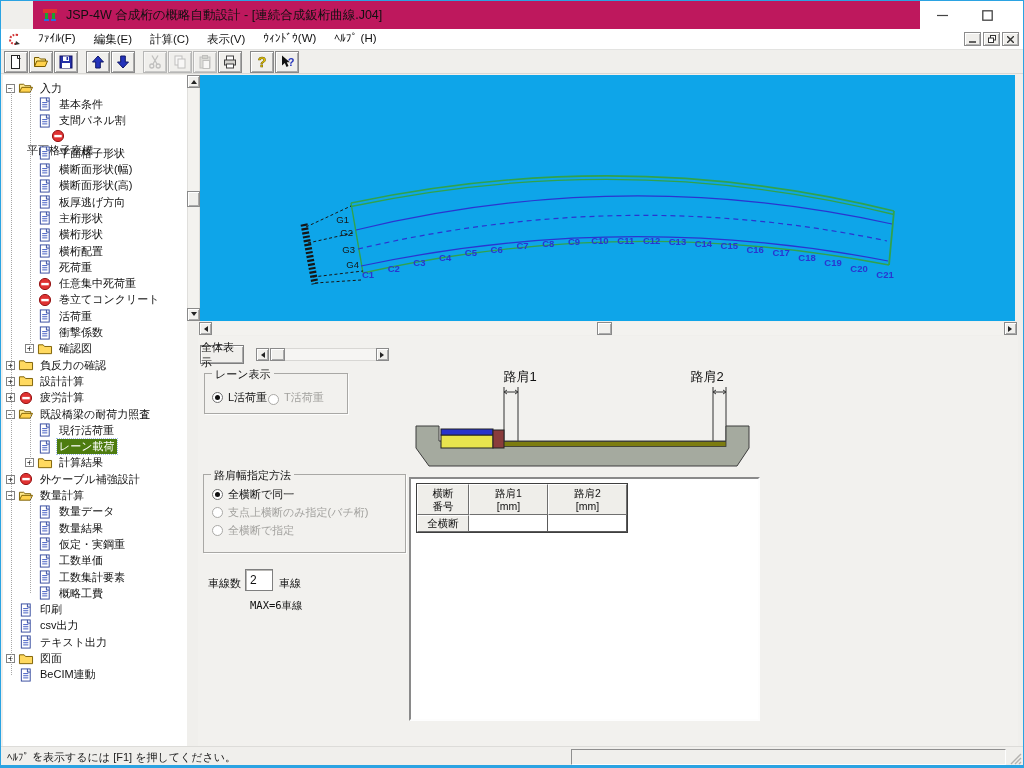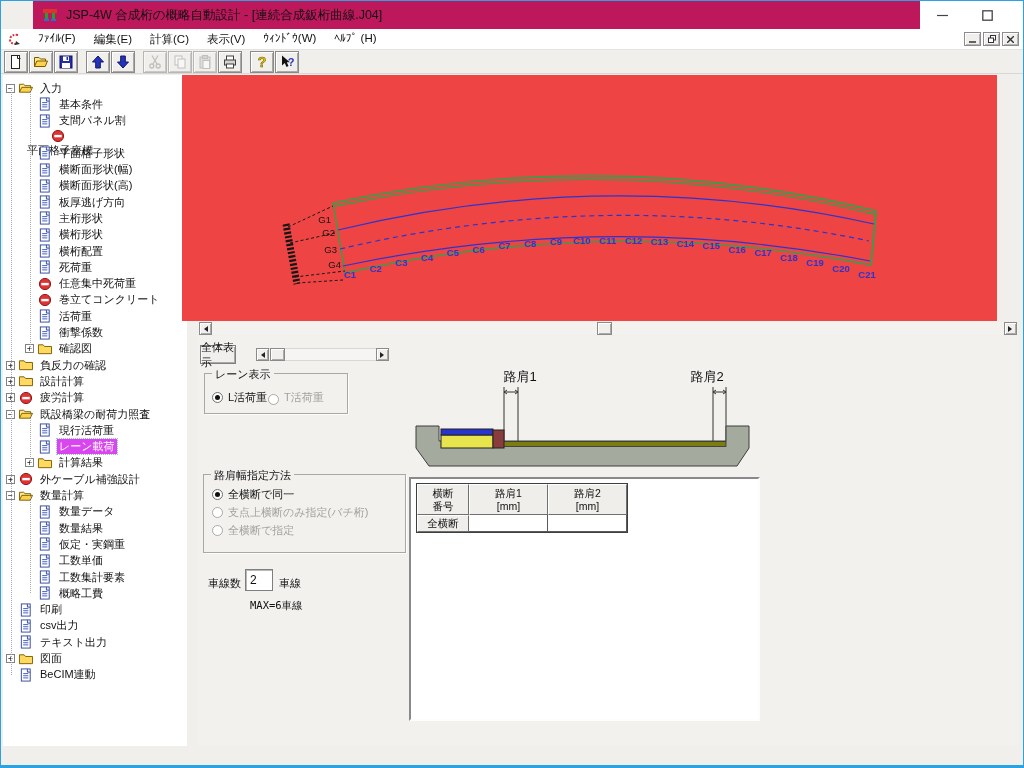--- a/index.html
+++ b/index.html
@@ -36,40 +36,40 @@
 
   
   .tree { position:absolute; left:2px; top:74px; width:184px; height:671px; background:#ffffff;
           overflow:hidden; font-size:11px; }
   .tree-row { position:absolute; height:16px; display:flex; align-items:center; white-space:nowrap; }
   .texp { width:9px; height:9px; border:1px solid #828282; background:#fff; font-size:8px; line-height:7px;
           text-align:center; color:#222; margin-right:3px; flex:0 0 auto; font-family:"DejaVu Sans Mono",monospace;}
   .texp-sp { width:12px; flex:0 0 auto; }
   .ticon { width:16px; height:14px; margin-right:4px; flex:0 0 auto; }
   .tlabel { color:#111; padding:0 2px; }
-  .tlabel.sel { background:#d946ef; color:#fff; outline:1px dotted #9db8e8; }
+  .tlabel.sel { background:#4d7c0f; color:#fff; outline:1px dotted #9db8e8; }
   .tguide { position:absolute; width:1px; border-left:1px dotted #a8a8a8; }
 
   .vscroll { position:absolute; left:186px; top:74px; width:13px; height:246px; background:#f3f2ef; border:1px solid #e0dfdc; }
   .hscroll { position:absolute; left:197px; top:321px; width:820px; height:13px; background:#f3f2ef; }
   .sb-btn { position:absolute; width:13px; height:13px; background:#f0efec; border:1px solid #8a8a8a;
             box-shadow:inset 1px 1px 0 #fff,inset -1px -1px 0 #aaa; display:flex; align-items:center; justify-content:center; }
   .sb-thumb { position:absolute; background:#f0efec; border:1px solid #8a8a8a;
               box-shadow:inset 1px 1px 0 #fff,inset -1px -1px 0 #aaa; }
   .arr { width:0; height:0; border:3px solid transparent; }
   .arr.up    { border-bottom:4px solid #222; margin-top:-2px; }
   .arr.down  { border-top:4px solid #222; margin-bottom:-2px; }
   .arr.left  { border-right:4px solid #222; margin-left:-2px; }
   .arr.right { border-left:4px solid #222; margin-right:-2px; }
 
-  .canvas-top { position:absolute; left:181px; top:74px; width:815px; height:246px; background:#ef4444; }
+  .canvas-top { position:absolute; left:199px; top:74px; width:815px; height:246px; background:#0ea5e9; }
 
   .lower { position:absolute; left:197px; top:335px; width:820px; height:410px; background:#f2f1ee; }
 
-  .fit-btn { position:absolute; left:2px; top:9px; width:36px; height:19px; background:#f0efec;
+  .fit-btn { position:absolute; left:2px; top:9px; width:44px; height:19px; background:#f0efec;
              border:1px solid #7f7f7f; box-shadow:inset 1px 1px 0 #fff,inset -1px -1px 0 #a9a9a9;
              font-size:11px; display:flex; align-items:center; justify-content:center; color:#111; }
   .mini-track { position:absolute; left:58px; top:12px; width:133px; height:13px; background:#f6f5f3; border:1px solid #d8d7d4; }
 
   .gbox { position:absolute; border:1px solid #a9a8a5; box-shadow:1px 1px 0 #fdfdfc; }
   .gbox-legend { position:absolute; top:-7px; left:7px; background:#f2f1ee; padding:0 3px; font-size:11px; color:#111; white-space:nowrap; }
   .radio-row { position:absolute; display:flex; align-items:center; gap:5px; font-size:11px; color:#111; white-space:nowrap; }
   .radio-row.dis { color:#a2a19e; }
   .radio { width:11px; height:11px; border-radius:50%; background:#fff; border:1px solid #6f6f6f; position:relative; flex:0 0 auto; }
   .radio.sel::after { content:''; position:absolute; left:2px; top:2px; width:5px; height:5px; border-radius:50%; background:#101010; }
@@ -762,13 +762,20 @@
             <div class="gh" style="width: 52px; height: 17px;">
               <span>全横断</span>
             </div>
             <div class="gc" style="width: 79px; height: 17px;"></div>
             <div class="gc" style="width: 79px; height: 17px;"></div>
           </div>
         </div>
     </div>
   </div>
 
+  <div class="statusbar">
+    <span class="status-text">ﾍﾙﾌﾟ を表示するには [F1] を押してください。</span>
+    <div class="status-panel"></div>
+    <svg class="grip" viewBox="0 0 14 14">
+      <path d="M13,3 L3,13 M13,7 L7,13 M13,11 L11,13" stroke="#b3b2af" stroke-width="1.4" fill="none"></path>
+    </svg>
+  </div>
 </div>
 
 </body></html>

